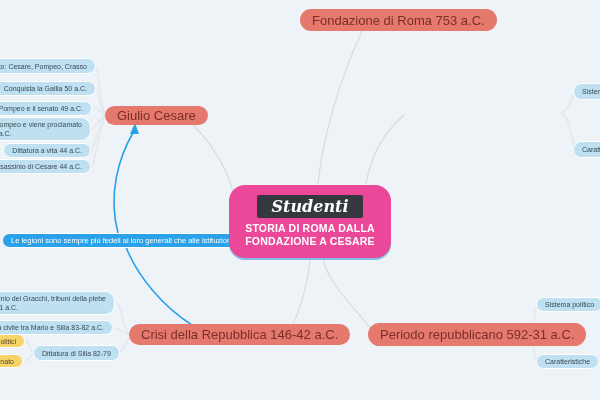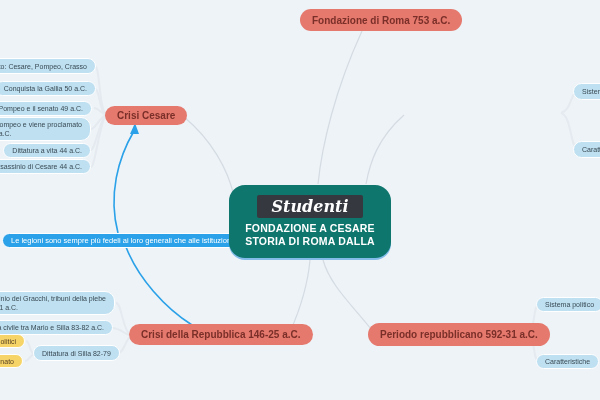--- a/index.html
+++ b/index.html
@@ -7,40 +7,40 @@
     position:relative;width:600px;height:400px;overflow:hidden;
     background:#edf3f7;
     font-family:"Liberation Sans", sans-serif;
   }
   #wires{position:absolute;left:0;top:0;z-index:1;}
   .pill{
     position:absolute;display:flex;align-items:center;justify-content:center;
     white-space:nowrap;border-radius:12px;box-sizing:border-box;
   }
   .pill-red{
-    background:#e5796e;color:#7a2f28;font-weight:bold;font-size:10px;
+    background:#e5796e;color:#7a2f28;font-weight:normal;font-size:13px;
     padding:6px 12px;z-index:4;border-radius:14px;
   }
   .pill-blue{
     background:#bee0f1;color:#3a4a54;font-size:7px;
     padding:2px 8px;border:1.5px solid #ffffff;border-radius:10px;z-index:3;
   }
   .pill-blue .two-line{display:flex;flex-direction:column;align-items:flex-start;line-height:9px;}
   .pill-yellow{
     background:#f6d467;color:#5a4425;font-size:7px;
     padding:2px 8px;border:1.5px solid #ffffff;border-radius:9px;z-index:3;
   }
   .pill-note{
     background:#2aa1e8;color:#ffffff;font-size:7.5px;
     padding:0 8px;height:15px;border:1px solid #ffffff;border-radius:8px;
     z-index:2;justify-content:flex-start;overflow:hidden;
   }
   #center-box{
     position:absolute;left:229px;top:185px;width:162px;height:73px;
-    background:#0f766e;border-radius:16px;z-index:6;
+    background:#ec4899;border-radius:16px;z-index:6;
     display:flex;flex-direction:column;align-items:center;justify-content:center;
     box-shadow:0 2px 0 0 rgba(42,140,220,0.55);
   }
   #logo-plate{
     background:#35393f;padding:2px 14px;border-radius:2px;margin-bottom:4px;
   }
   #logo-text{
     font-family:"DejaVu Serif", serif;font-style:italic;font-weight:bold;
     color:#ffffff;font-size:16px;
   }
@@ -86,30 +86,30 @@
       <path d="M126,247 C138,278 165,308 192,325"></path>
       <path d="M118,233 C108,195 118,158 134,131"></path>
     </g>
     <polygon points="130,134 135,123 139,134" fill="#2aa1e8"></polygon>
   </svg>
 
   <div id="center-box">
     <div id="logo-plate">
       <span id="logo-text">Studenti</span>
     </div>
+    <div class="center-title">STORIA DI ROMA DALLA</div>
     <div class="center-title">FONDAZIONE A CESARE</div>
-    <div class="center-title">STORIA DI ROMA DALLA</div>
   </div>
 
   <div class="pill pill-red" style="left:300px;top:9px;height:22px;">Fondazione di Roma 753 a.C.</div>
 
 
-  <div class="pill pill-red" style="left:105px;top:106px;height:19px;">Crisi Cesare</div>
+  <div class="pill pill-red" style="left:105px;top:106px;height:19px;">Giulio Cesare</div>
 
-  <div class="pill pill-red" style="left:129px;top:324px;height:21px;">Crisi della Repubblica 146-25 a.C.</div>
+  <div class="pill pill-red" style="left:129px;top:324px;height:21px;">Crisi della Repubblica 146-42 a.C.</div>
 
   <div class="pill pill-red" style="left:368px;top:323px;height:23px;">Periodo repubblicano 592-31 a.C.</div>
 
   <div class="pill pill-blue" style="left:573px;top:83px;height:17px;">Sistema politico</div>
   <div class="pill pill-blue" style="left:573px;top:141px;height:17px;">Caratteristiche</div>
 
   <div class="pill pill-blue" style="left:536px;top:297px;height:15px;">Sistema politico</div>
   <div class="pill pill-blue" style="left:536px;top:354px;height:15px;">Caratteristiche</div>
 
   <div class="pill pill-blue" style="right:504px;top:58px;height:16px;">rato: Cesare, Pompeo, Crasso</div>

